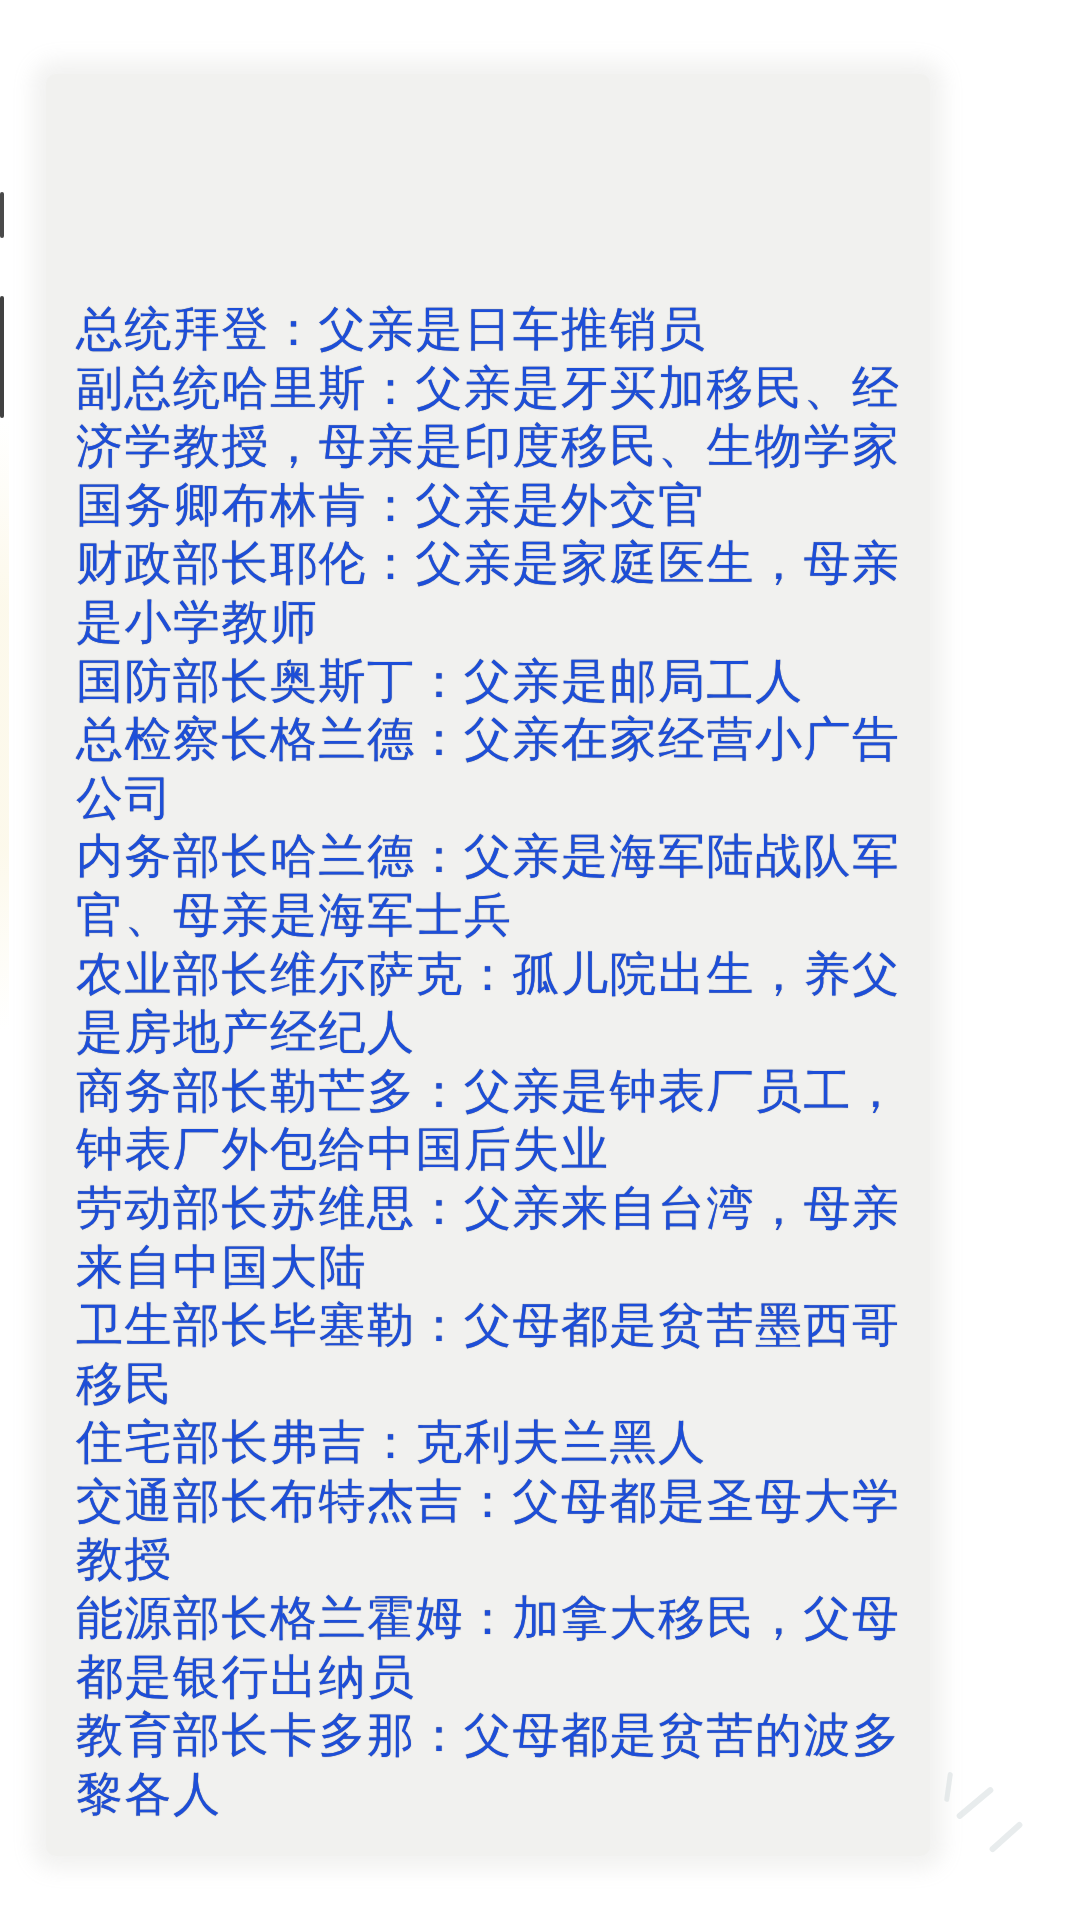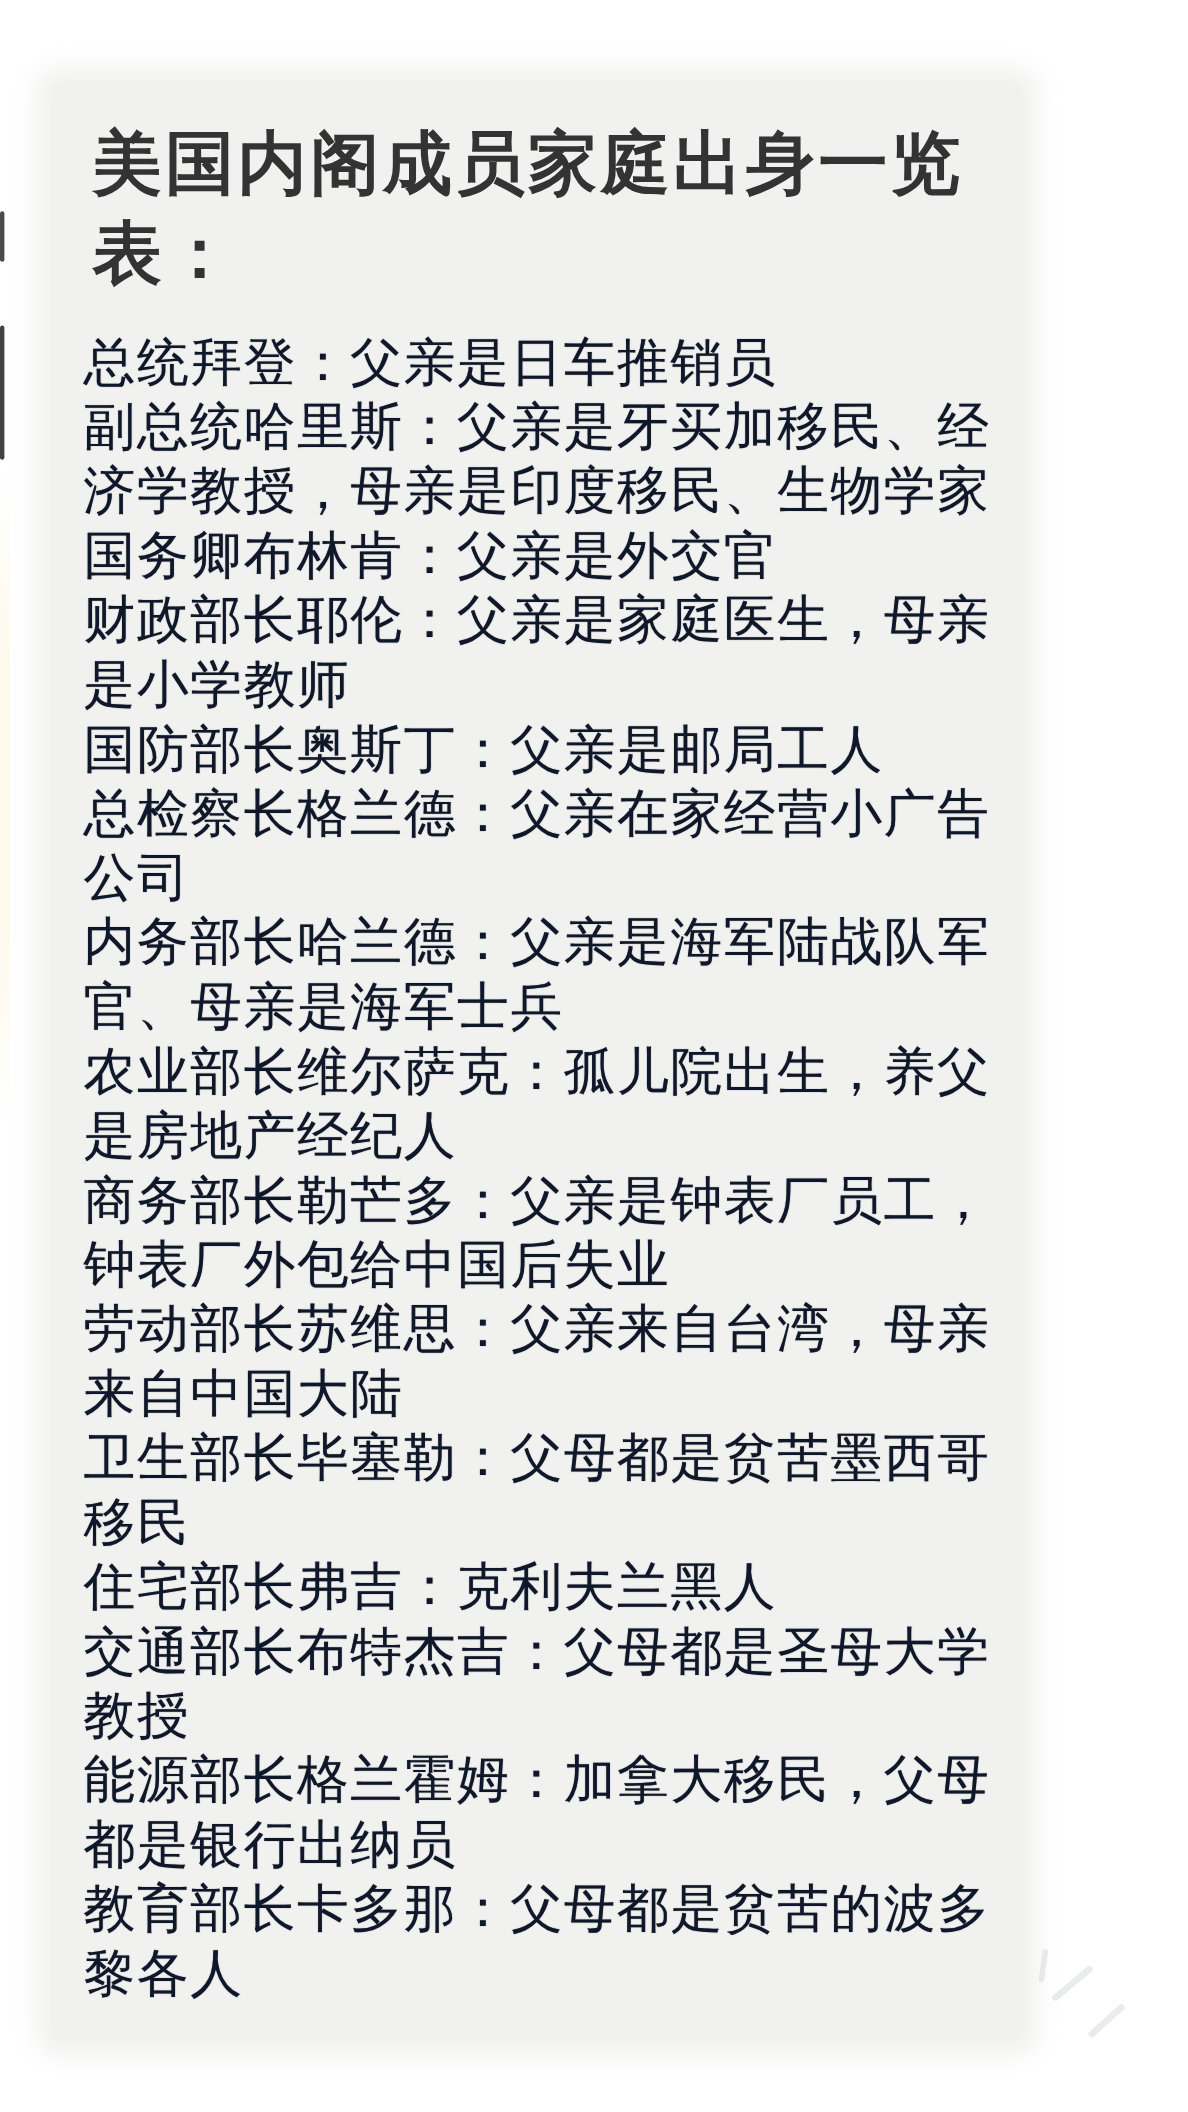--- a/index.html
+++ b/index.html
@@ -39,21 +39,21 @@
   .body-text {
     position: absolute;
     left: 76px;
     top: 300px;
     width: 856px;
     margin: 0;
     font-size: 47px;
     line-height: 58.6px;
     font-weight: 400;
     letter-spacing: 1.5px;
-    color: #0f172a;
+    color: #1d4ed8;
     text-shadow: 0 0 1px rgba(72, 72, 72, 0.75);
     white-space: pre-line;
     filter: blur(0.55px);
   }
   
   .edge-line-a {
     position: absolute;
     left: 0; top: 192px;
     width: 4px; height: 46px;
     background: #4a4a4a;
@@ -85,22 +85,20 @@
   .scratch-2 { left: 985px; top: 1834px; width: 42px; height: 6px; transform: rotate(-42deg); }
   .scratch-3 { left: 946px; top: 1772px; width: 5px; height: 30px; transform: rotate(8deg); }
 </style>
 </head>
 <body>
 
 <div class="page">
 
   <div class="sheet"></div>
 
-  <h1 class="title">美国内阁成员家庭出身一览
-表：</h1>
 
   <div class="body-text">总统拜登：父亲是日车推销员
 副总统哈里斯：父亲是牙买加移民、经
 济学教授，母亲是印度移民、生物学家
 国务卿布林肯：父亲是外交官
 财政部长耶伦：父亲是家庭医生，母亲
 是小学教师
 国防部长奥斯丁：父亲是邮局工人
 总检察长格兰德：父亲在家经营小广告
 公司

